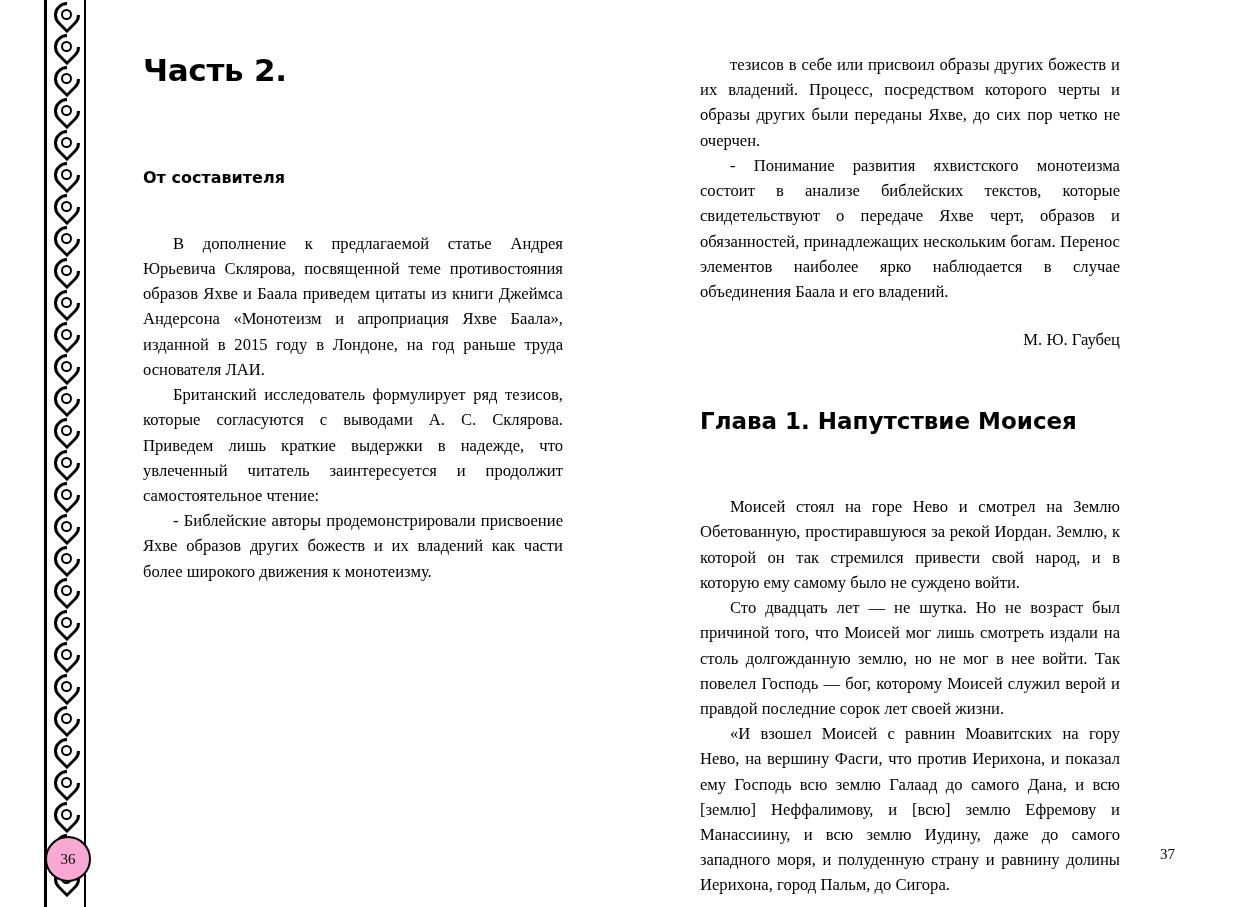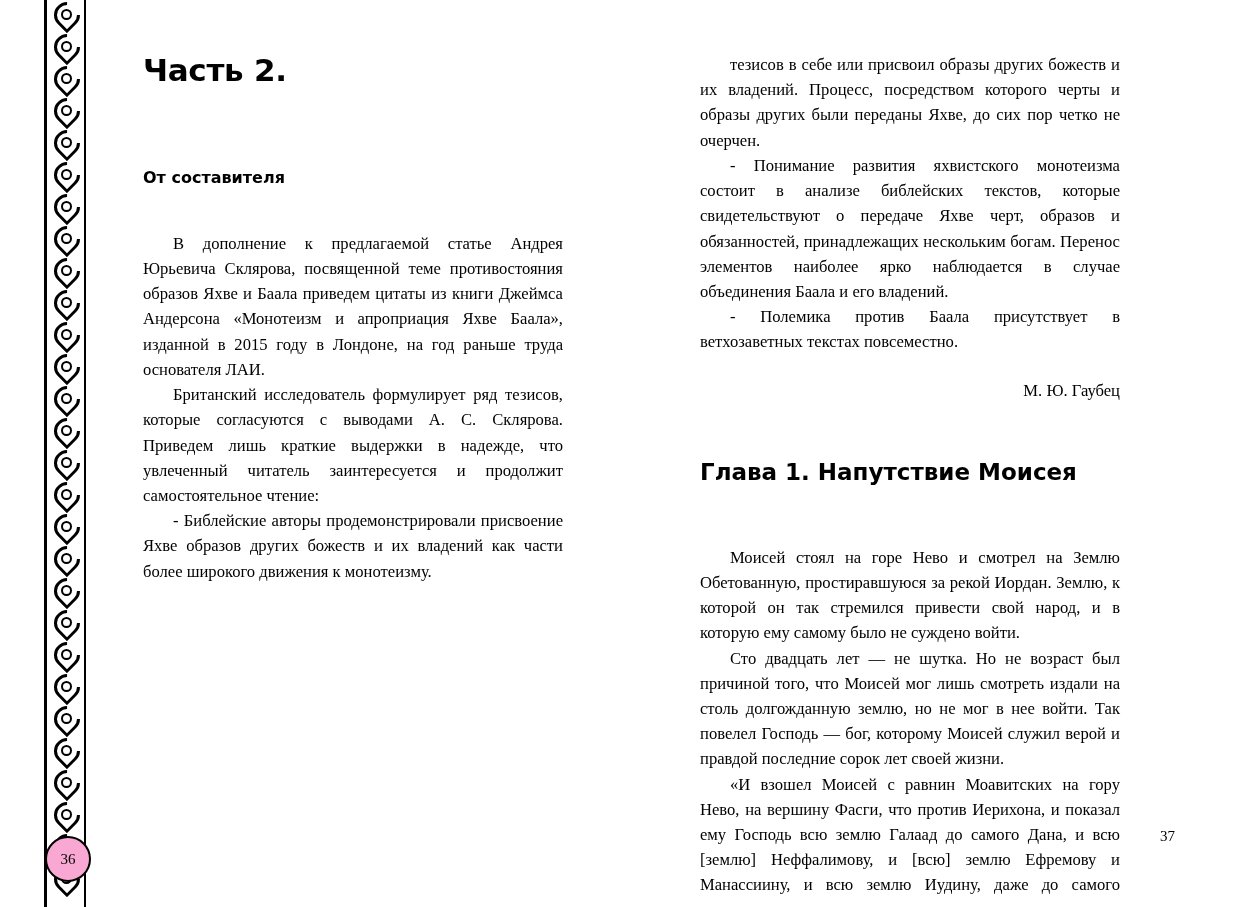--- a/index.html
+++ b/index.html
@@ -169,21 +169,21 @@
     font-family: "Liberation Serif", serif;
     font-size: 16.6px;
     text-align: right;
     margin: 0;
     padding-top: 26px;
   }
 
   .folio-right {
     position: absolute;
     left: 1160px;
-    top: 828px;
+    top: 846px;
     font-family: "Liberation Serif", serif;
     font-size: 15px;
   }
 </style>
 </head>
 <body>
 
 <div class="page-spread">
 
   <div class="spine">
@@ -234,21 +234,20 @@
       <p class="body">В дополнение к предлагаемой статье Андрея Юрьевича Склярова, посвященной теме противостояния образов Яхве и Баала приведем цитаты из книги Джеймса Андерсона «Монотеизм и апроприация Яхве Баала», изданной в 2015 году в Лондоне, на год раньше труда основателя ЛАИ.</p>
       <p class="body">Британский исследователь формулирует ряд тезисов, которые согласуются с выводами А. С. Склярова. Приведем лишь краткие выдержки в надежде, что увлеченный читатель заинтересуется и продолжит самостоятельное чтение:</p>
       <p class="body">- Библейские авторы продемонстрировали присвоение Яхве образов других божеств и их владений как части более широкого движения к монотеизму.</p>
     </div>
   </div>
 
   <div class="col col-right">
     <div class="text-block-right">
       <p class="body">тезисов в себе или присвоил образы других божеств и их владений. Процесс, посредством которого черты и образы других были переданы Яхве, до сих пор четко не очерчен.</p>
       <p class="body">- Понимание развития яхвистского монотеизма состоит в анализе библейских текстов, которые свидетельствуют о передаче Яхве черт, образов и обязанностей, принадлежащих нескольким богам. Перенос элементов наиболее ярко наблюдается в случае объединения Баала и его владений.</p>
-      <p class="body">- Полемика против Баала присутствует в ветхозаветных текстах повсеместно.</p>
       <p class="signature">М. Ю. Гаубец</p>
     </div>
 
     <h2 class="chapter-head">Глава 1. Напутствие Моисея</h2>
 
     <div class="text-block-right2">
       <p class="body">Моисей стоял на горе Нево и смотрел на Землю Обетованную, простиравшуюся за рекой Иордан. Землю, к которой он так стремился привести свой народ, и в которую ему самому было не суждено войти.</p>
       <p class="body">Сто двадцать лет — не шутка. Но не возраст был причиной того, что Моисей мог лишь смотреть издали на столь долгожданную землю, но не мог в нее войти. Так повелел Господь — бог, которому Моисей служил верой и правдой последние сорок лет своей жизни.</p>
       <p class="body">«И взошел Моисей с равнин Моавитских на гору Нево, на вершину Фасги, что против Иерихона, и показал ему Господь всю землю Галаад до самого Дана, и всю [землю] Неффалимову, и [всю] землю Ефремову и Манассиину, и всю землю Иудину, даже до самого западного моря, и полуденную страну и равнину долины Иерихона, город Пальм, до Сигора.</p>
     </div>

